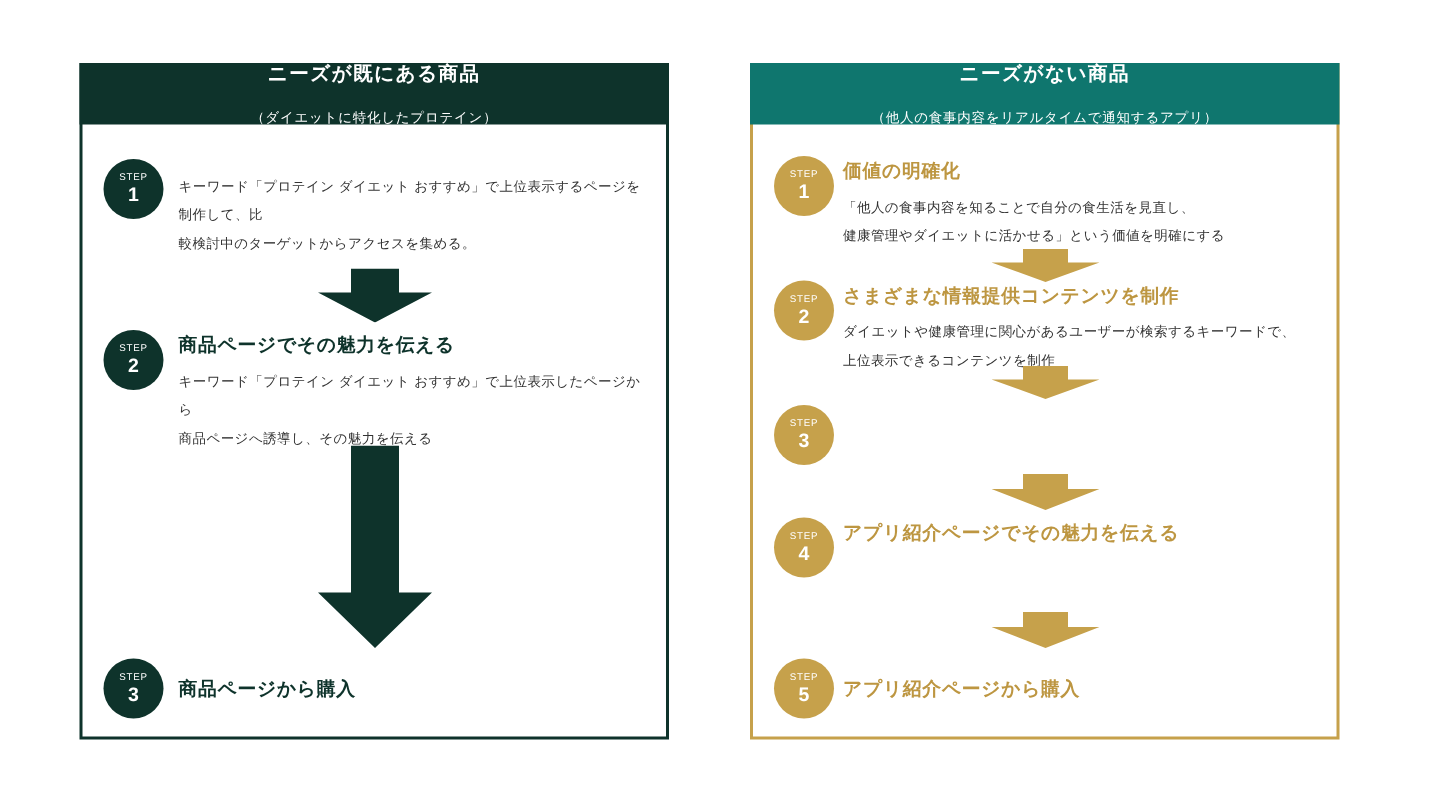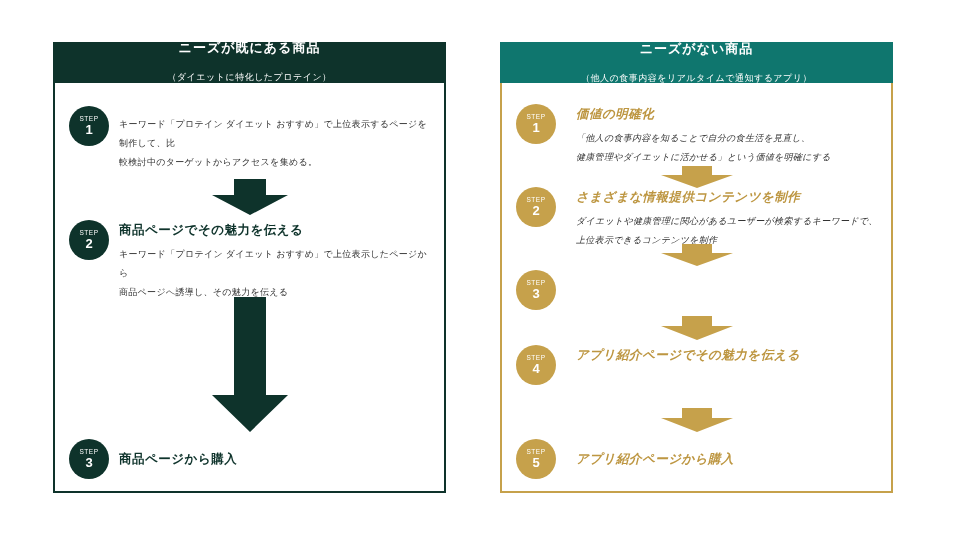--- a/index.html
+++ b/index.html
@@ -12,40 +12,40 @@
     position:absolute;top:42px;width:393px;height:451px;
     background:#ffffff;box-sizing:border-box;
   }
   .panel.left{left:53px;border:2px solid #0e332b;}
   .panel.right{left:500px;border:2px solid #c6a14b;}
   .panel-header{
     position:absolute;top:-2px;left:-2px;right:-2px;height:41px;
     display:flex;flex-direction:column;align-items:center;justify-content:center;
     color:#ffffff;text-align:center;
   }
-  .panel.left .panel-header{background:#0e332b;font-family:Liberation Mono, monospace;}
+  .panel.left .panel-header{background:#0e332b;}
   .panel.right .panel-header{background:#0f766e;}
   .panel-title{font-size:13px;font-weight:bold;letter-spacing:1px;line-height:15px;}
   .panel-subtitle{font-size:9px;letter-spacing:0.5px;line-height:12px;margin-top:16px;}
   .step{
     position:absolute;left:14px;right:8px;
     display:flex;align-items:flex-start;
   }
   .step.center-v{align-items:center;min-height:40px;}
   .circle{
     width:40px;height:40px;border-radius:50%;flex:0 0 40px;
     display:flex;flex-direction:column;align-items:center;justify-content:center;
     color:#ffffff;
   }
   .panel.left .circle{background:#0e332b;}
   .panel.right .circle{background:#c6a14b;}
   .circle .s-label{font-size:6.5px;letter-spacing:0.5px;line-height:7px;}
   .circle .s-num{font-size:13px;font-weight:bold;line-height:15px;}
   .step-text{margin-left:10px;padding-top:2px;}
-  .panel.right .step-text{margin-left:20px;font-style:italic;}
+  .panel.right .step-text{margin-left:6px;}
   .step-title{margin:0;font-size:12.5px;font-weight:bold;letter-spacing:0.5px;line-height:16px;}
   .panel.left .step-title{color:#0e332b;}
   .panel.right .step-title{color:#bd9641;}
   .step.center-v .step-text{padding-top:0;}
   .step-desc{
     margin:7px 0 0 0;font-size:9px;line-height:19px;letter-spacing:0.3px;
     color:#333333;white-space:pre-line;
   }
   .arrow{position:absolute;left:50%;transform:translateX(-50%);}
   .arrow polygon{fill:#0e332b;}

